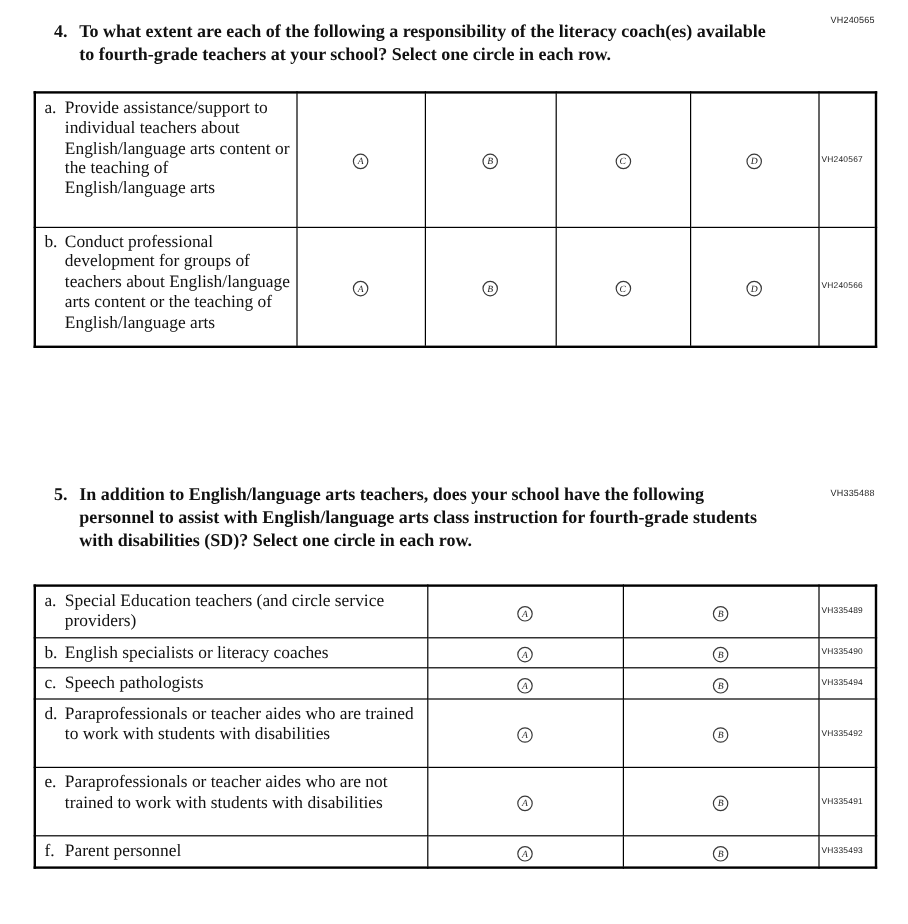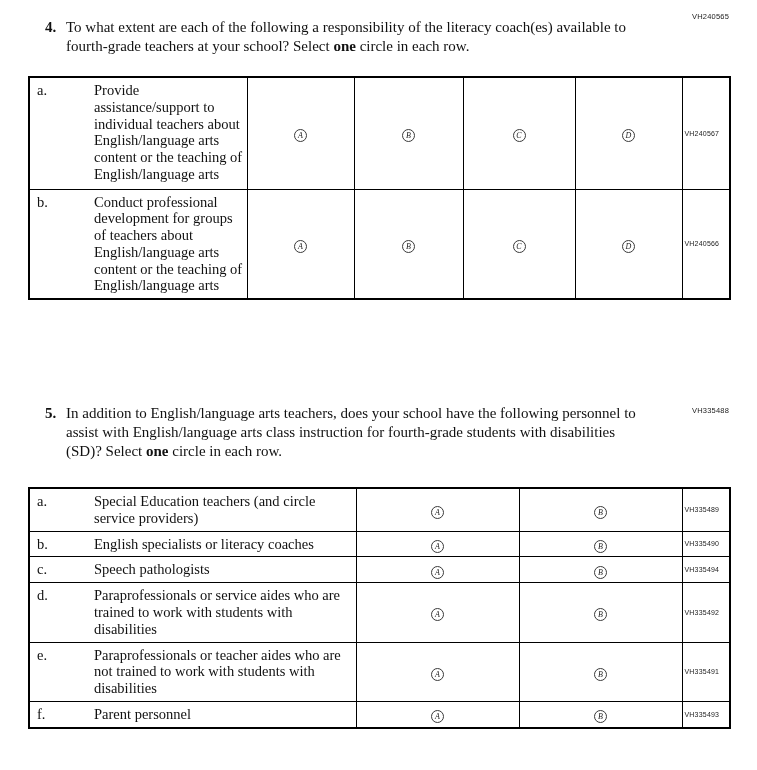--- a/index.html
+++ b/index.html
@@ -20,21 +20,21 @@
     color: #222;
     letter-spacing: 0.2px;
   }
   .rc-q4 { top: 12px; left: 692px; text-align: center; }
   .rc-q5 { top: 406px; left: 692px; }
 
   .question { position: absolute; display: flex; font-size: 15px; line-height: 19px; }
   .q4 { top: 18px; left: 45px; width: 600px; }
   .q5 { top: 404px; left: 45px; width: 600px; }
   .qnum { font-weight: bold; flex: 0 0 21px; }
-  .qtext { flex: 1; }
+  .qtext { flex: 1; font-weight: bold; }
 
   .qtable {
     position: absolute;
     border-collapse: collapse;
     table-layout: fixed;
     border: 2px solid #000;
   }
   .t4 { top: 76px;  left: 28px; width: 701px; }
   .t5 { top: 487px; left: 28px; width: 701px; }
   .qtable td, .qtable th { border: 1px solid #000; padding: 0; vertical-align: middle; }
@@ -44,21 +44,21 @@
   .t5 .headrow td, .t5 .headrow th { height: 27px; }
 
   td.labelcell {
     vertical-align: top;
     padding: 4px 4px 4px 7px;
     font-size: 14.5px;
     line-height: 16.8px;
   }
   .rowlabel { display: flex; }
   .prefix { flex: 0 0 17px; }
-  .labeltext { flex: 1; margin-left: 40px; }
+  .labeltext { flex: 1; }
 
   td.optcell { text-align: center; }
   .circle {
     display: inline-block;
     width: 13px; height: 13px;
     border: 1px solid #3a3a3a;
     border-radius: 50%;
     line-height: 12px;
     text-align: center;
     font-size: 8px;
@@ -181,21 +181,21 @@
           </div>
         </td>
         <td class="optcell"><span class="circle">A</span></td>
         <td class="optcell"><span class="circle">B</span></td>
         <td class="codecell">VH335494</td>
       </tr>
       <tr class="r-d">
         <td class="labelcell">
           <div class="rowlabel">
             <span class="prefix">d.</span>
-            <span class="labeltext">Paraprofessionals or service aides who are trained to work with students with disabilities</span>
+            <span class="labeltext">Paraprofessionals or teacher aides who are trained to work with students with disabilities</span>
           </div>
         </td>
         <td class="optcell"><span class="circle">A</span></td>
         <td class="optcell"><span class="circle">B</span></td>
         <td class="codecell">VH335492</td>
       </tr>
       <tr class="r-e">
         <td class="labelcell">
           <div class="rowlabel">
             <span class="prefix">e.</span>

